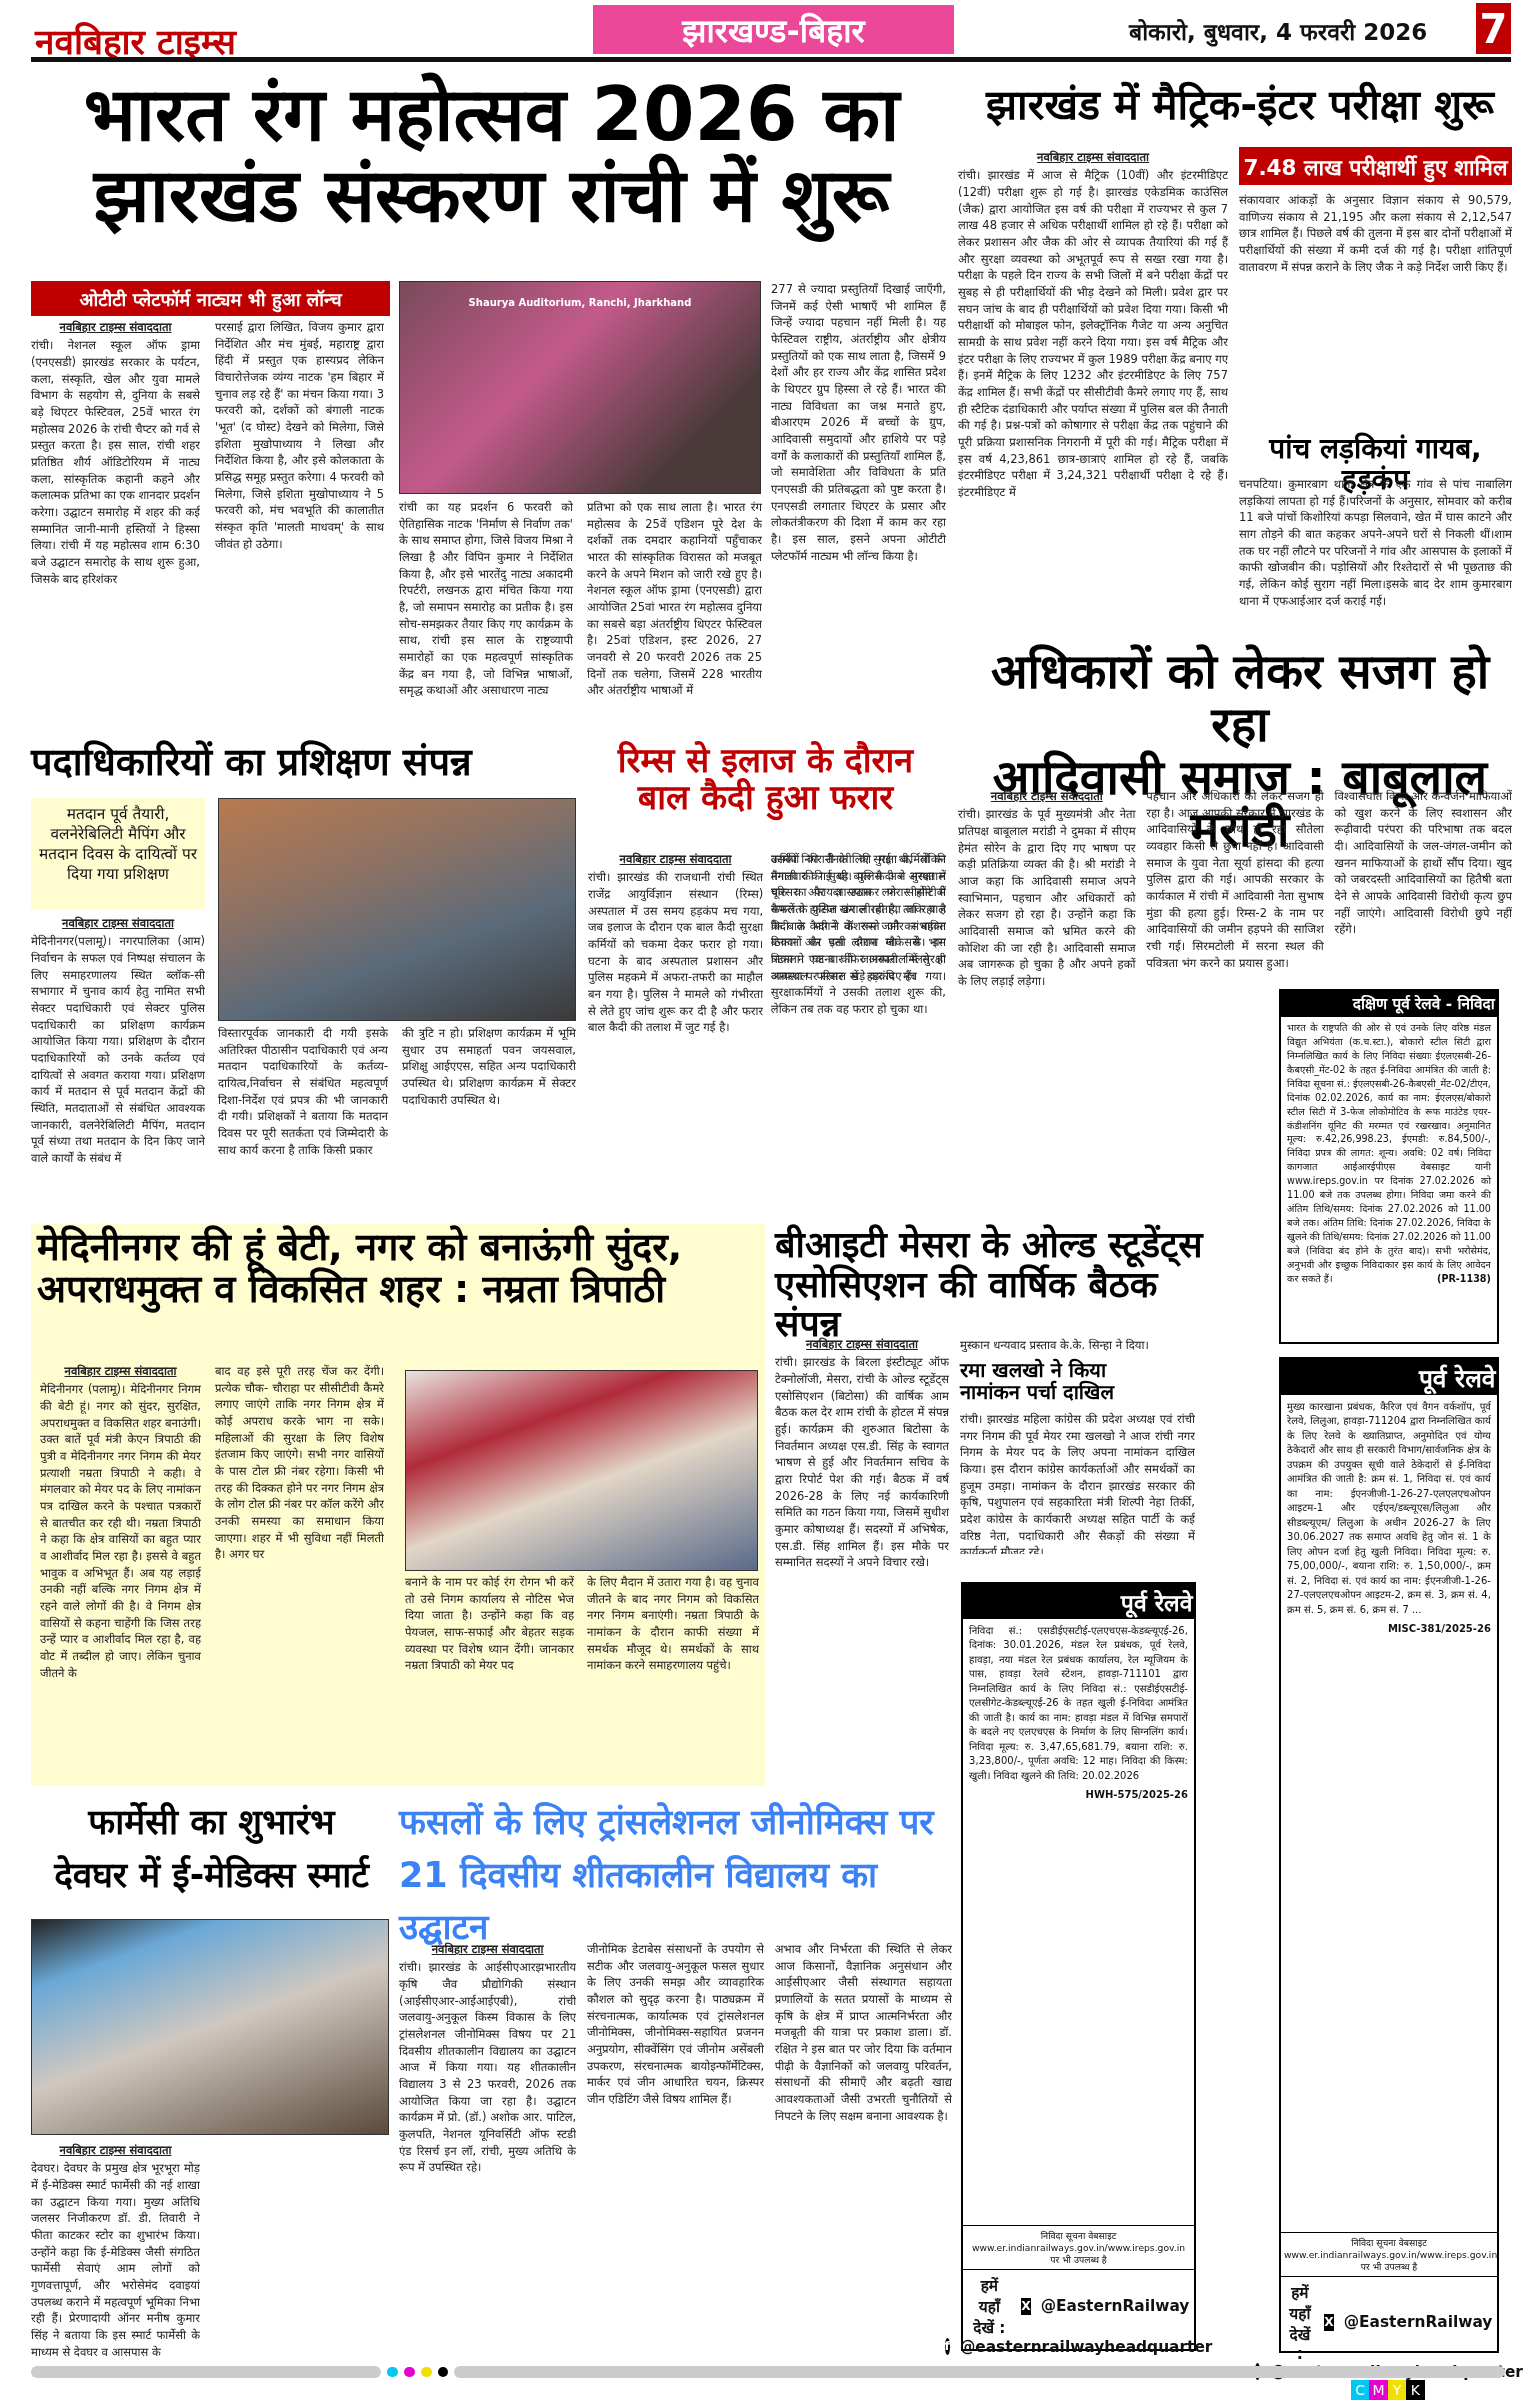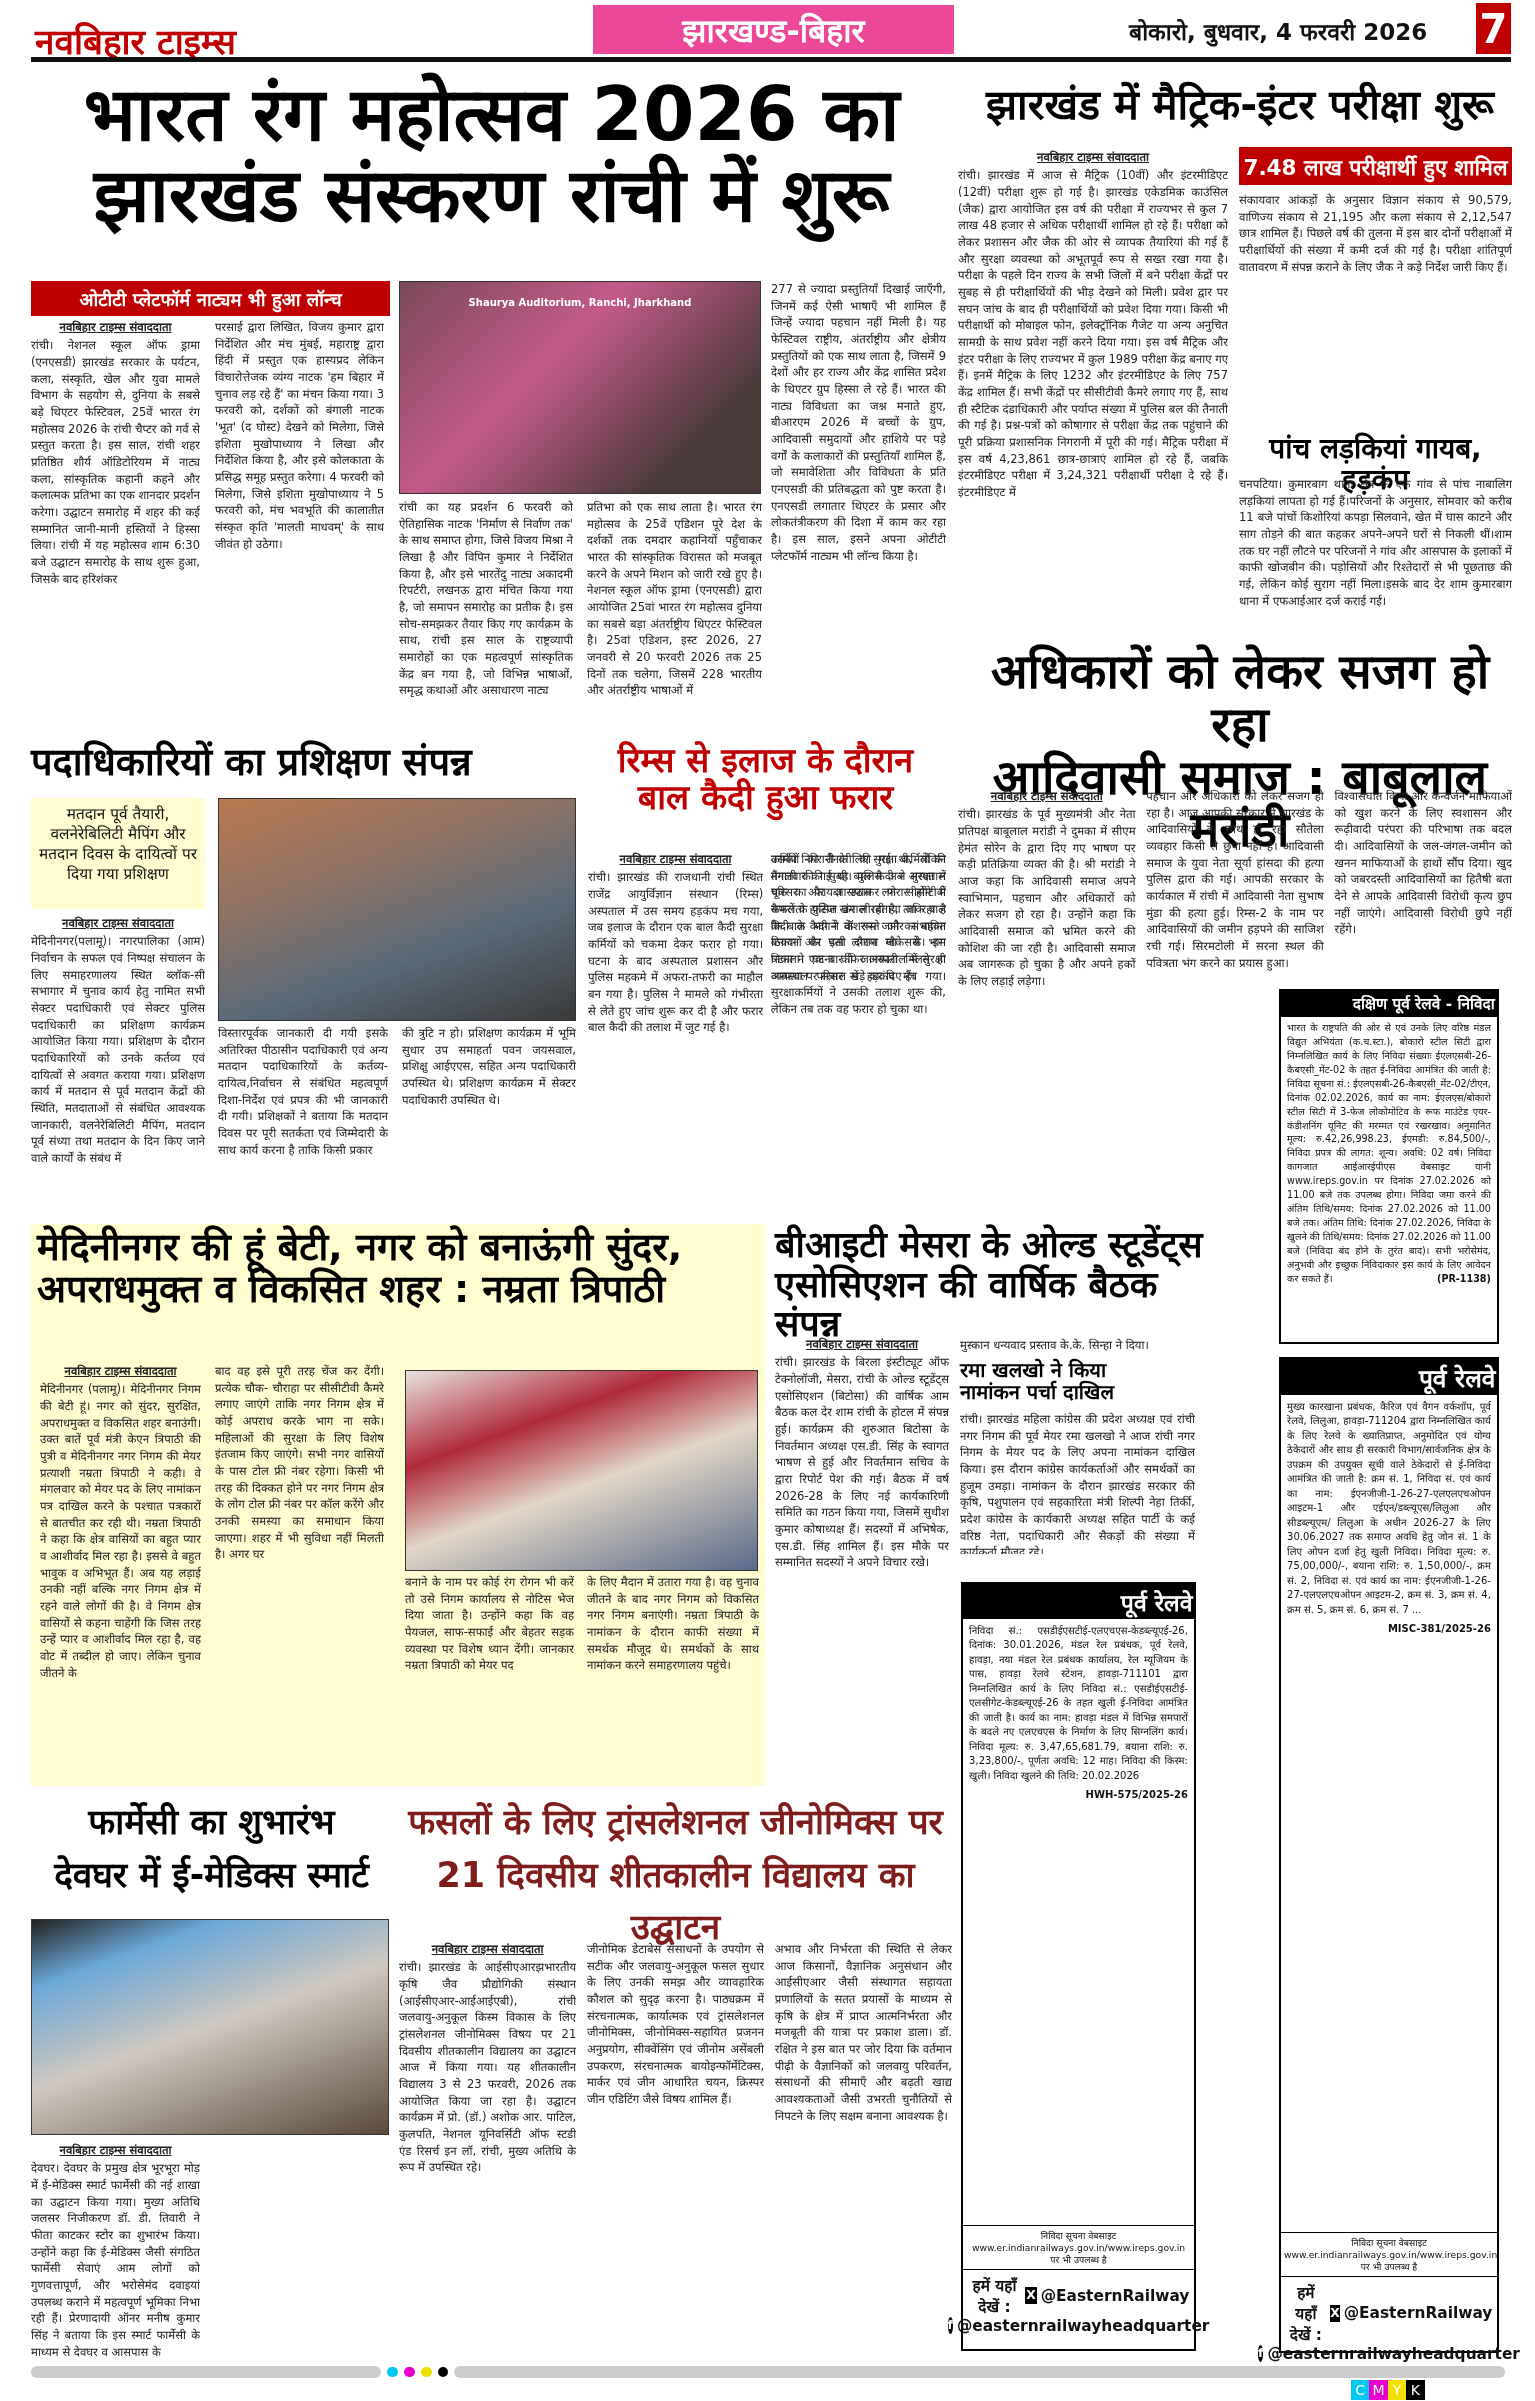--- a/index.html
+++ b/index.html
@@ -16,21 +16,21 @@
   .byline { font-weight: bold; text-decoration: underline; display: block; text-align: center; margin-bottom: 1.5px; }
   .photo { background: linear-gradient(135deg, #7a4a5a, #c35a8a 40%, #4a3a3a 80%); border: 0.8px solid #333; }
   .photo.meeting { background: linear-gradient(160deg, #b87a50 0%, #8d7264 35%, #5a6a7a 65%, #3a3a3a 100%); }
   .photo.office { background: linear-gradient(160deg, #e8e4de 0%, #b02a3a 30%, #e2d6c6 55%, #5a6a8a 100%); }
   .photo.inaug { background: linear-gradient(160deg, #222 0%, #6aa8d6 20%, #d0c8c0 50%, #5a4a3a 100%); }
   .yellowbox { background: #fffdd0; }
   .notice { border: 2.3px solid #000; background: #fff; }
   .notice-head { background: #000; color: #fff; font-weight: bold; text-align: right; }
   .notice-body { font-size: 10.4px; line-height: 1.45; padding: 4.6px 6.1px; text-align: justify; overflow: hidden; }
   .social { border-top: 1.5px solid #000; padding: 4.6px; text-align: center; font-weight: bold; }
-  .social .line { font-size: 15.4px; display: flex; align-items: center; justify-content: center; gap: 4px; }
+  .social .line { font-size: 15.4px; display: flex; align-items: center; justify-content: center; gap: 10px; }
   .x-icon { display: inline-block; width: 17px; height: 17px; background: #000; color: #fff; font-size: 12.3px; line-height: 17px; text-align: center; }
   .fb-icon { display: inline-block; width: 17px; height: 17px; border-radius: 50%; background: #000; color: #fff; font-size: 12.3px; line-height: 17px; text-align: center; font-weight: bold; }
   .cols { display: flex; gap: 10.7px; }
   .cols > div { flex: 1; }
   .reg-bar { height: 12.3px; border-radius: 6.1px; background: #ccc; }
   .dot { display: inline-block; width: 10.7px; height: 10.7px; border-radius: 50%; }
   .cmyk span { display: inline-block; width: 18.4px; height: 20px; color: #fff; font-size: 14px; text-align: center; line-height: 20px; }
 </style>
 </head>
 <body>
@@ -215,21 +215,21 @@
 <div class="abs headline" style="left:31px;top:1796px;width:361px;font-size:35px;text-align:center;line-height:1.5;">
   <div>फार्मेसी का शुभारंभ</div>
   <div>देवघर में ई-मेडिक्स स्मार्ट</div>
 </div>
 <div class="abs photo inaug" style="left:31px;top:1919px;width:358px;height:216px;"></div>
 <div class="abs body-text" style="left:31px;top:2142px;width:169px;height:215px;">
   <span class="byline">नवबिहार टाइम्स संवाददाता</span>
   <span>देवघर। देवघर के प्रमुख क्षेत्र भूरभूरा मोड़ में ई-मेडिक्स स्मार्ट फार्मेसी की नई शाखा का उद्घाटन किया गया। मुख्य अतिथि जलसर निजीकरण डॉ. डी. तिवारी ने फीता काटकर स्टोर का शुभारंभ किया। उन्होंने कहा कि ई-मेडिक्स जैसी संगठित फार्मेसी सेवाएं आम लोगों को गुणवत्तापूर्ण, और भरोसेमंद दवाइयां उपलब्ध कराने में महत्वपूर्ण भूमिका निभा रही हैं। प्रेरणादायी ऑनर मनीष कुमार सिंह ने बताया कि इस स्मार्ट फार्मेसी के माध्यम से देवघर व आसपास के</span>
 </div>
 
-<div class="abs headline" style="left:399px;top:1796px;width:553px;font-size:35px;text-align:center;color:#7f1d1d;line-height:1.5;">
+<div class="abs headline" style="left:399px;top:1796px;width:553px;font-size:35px;color:#3b82f6;line-height:1.5;">
   <div>फसलों के लिए ट्रांसलेशनल जीनोमिक्स पर</div>
   <div>21 दिवसीय शीतकालीन विद्यालय का उद्घाटन</div>
 </div>
 
 <div class="abs cols" style="left:399px;top:1941px;width:553px;height:415px;">
   <div class="body-text">
     <span class="byline">नवबिहार टाइम्स संवाददाता</span>
     <span>रांची। झारखंड के आईसीएआरझभारतीय कृषि जैव प्रौद्योगिकी संस्थान (आईसीएआर-आईआईएबी), रांची जलवायु-अनुकूल किस्म विकास के लिए ट्रांसलेशनल जीनोमिक्स विषय पर 21 दिवसीय शीतकालीन विद्यालय का उद्घाटन आज में किया गया। यह शीतकालीन विद्यालय 3 से 23 फरवरी, 2026 तक आयोजित किया जा रहा है। उद्घाटन कार्यक्रम में प्रो. (डॉ.) अशोक आर. पाटिल, कुलपति, नेशनल यूनिवर्सिटी ऑफ स्टडी एंड रिसर्च इन लॉ, रांची, मुख्य अतिथि के रूप में उपस्थित रहे।</span>
   </div>
   <div class="body-text"><span>जीनोमिक डेटाबेस संसाधनों के उपयोग से सटीक और जलवायु-अनुकूल फसल सुधार के लिए उनकी समझ और व्यावहारिक कौशल को सुदृढ़ करना है। पाठ्यक्रम में संरचनात्मक, कार्यात्मक एवं ट्रांसलेशनल जीनोमिक्स, जीनोमिक्स-सहायित प्रजनन अनुप्रयोग, सीक्वेंसिंग एवं जीनोम असेंबली उपकरण, संरचनात्मक बायोइन्फॉर्मेटिक्स, मार्कर एवं जीन आधारित चयन, क्रिस्पर जीन एडिटिंग जैसे विषय शामिल हैं।</span></div>

